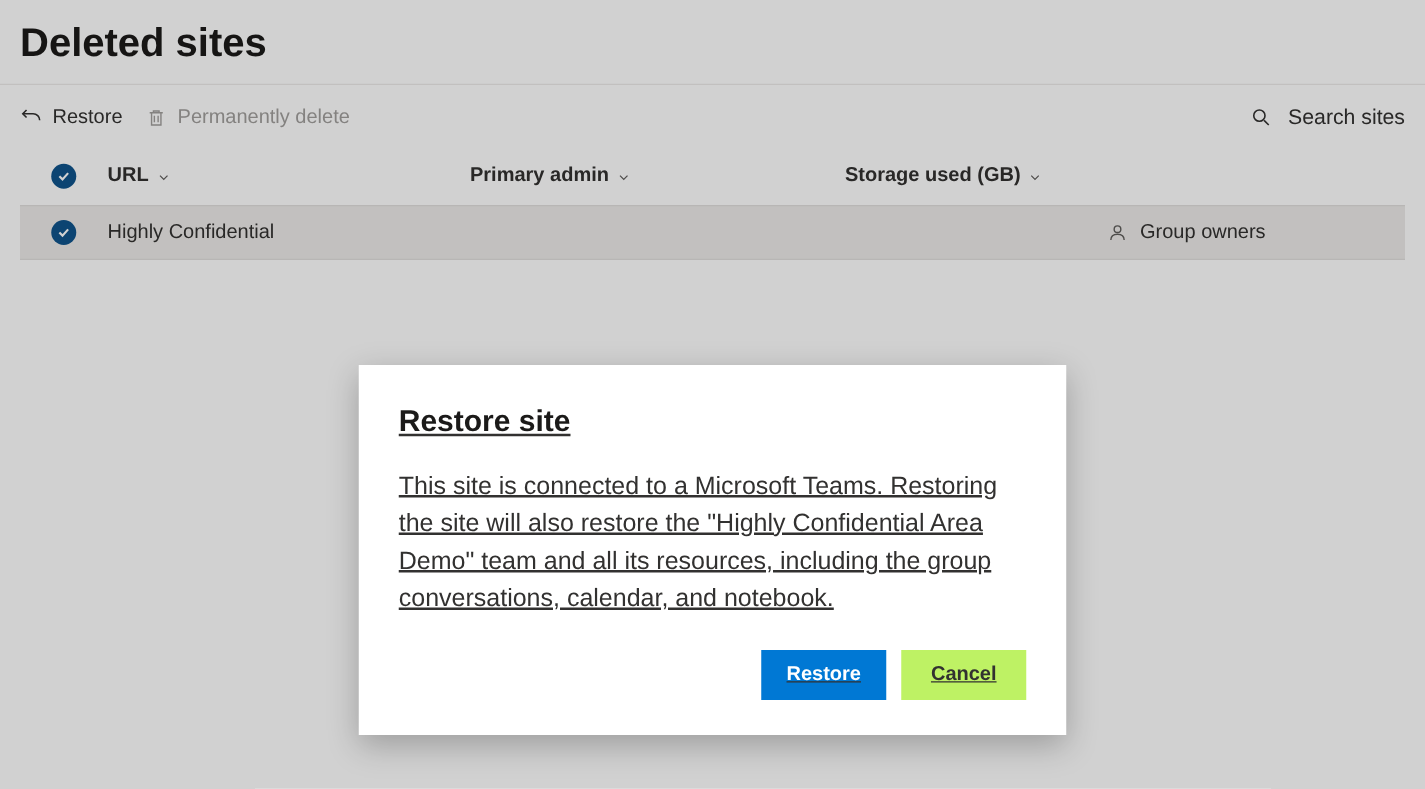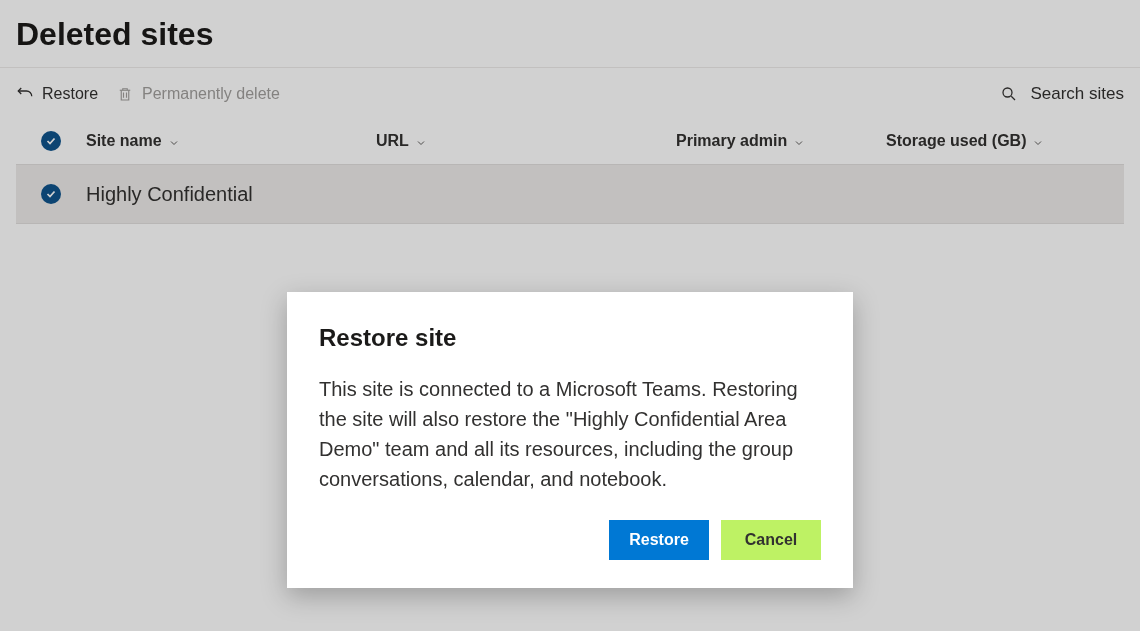--- a/index.html
+++ b/index.html
@@ -84,25 +84,25 @@
     .tbl-header .col {
       display: inline-flex;
       align-items: center;
       gap: 6px;
       cursor: pointer;
     }
     .chev {
       width: 12px; height: 12px; display:inline-block;
     }
     .tbl-row {
-      height: 60px;
+      height: 44px;
       background: #edebe9;
       border-top: 1px solid #e1dfdd;
       border-bottom: 1px solid #e1dfdd;
-      font-size: 20px;
+      font-size: 16px;
     }
     .check-cell {
       display: flex;
       align-items: center;
       justify-content: center;
     }
     .check-circle {
       width: 20px; height: 20px;
       border-radius: 50%;
       background: #0f548c;
@@ -121,20 +121,21 @@
       display: flex;
       align-items: flex-start;
       justify-content: center;
     }
     .dialog {
       margin-top: 292px;
       width: 566px;
       background: #fff;
       box-shadow: 0 8px 24px rgba(0,0,0,0.25);
       padding: 32px 32px 28px 32px;
+      text-decoration: underline;
     }
     .dialog h2 {
       font-size: 24px;
       font-weight: 700;
       margin-bottom: 22px;
       color: #1b1a19;
     }
     .dialog p {
       font-size: 20px;
       line-height: 1.5;
@@ -205,28 +206,20 @@
 
   <div class="tbl-header">
     <div class="check-cell">
       <span class="check-circle">
         <svg viewBox="0 0 24 24" width="12" height="12" fill="none" stroke="#fff" stroke-width="3.5">
             <path d="M5 12 L10 17 L19 7"></path>
           </svg>
       </span>
     </div>
     <div class="col">
-      <span>Site name</span>
-      <span class="chev">
-        <svg viewBox="0 0 24 24" width="12" height="12" fill="none" stroke="#605e5c" stroke-width="2">
-            <path d="M6 9 L12 15 L18 9"></path>
-          </svg>
-      </span>
-    </div>
-    <div class="col">
       <span>URL</span>
       <span class="chev">
         <svg viewBox="0 0 24 24" width="12" height="12" fill="none" stroke="#605e5c" stroke-width="2">
             <path d="M6 9 L12 15 L18 9"></path>
           </svg>
       </span>
     </div>
     <div class="col">
       <span>Primary admin</span>
       <span class="chev">
@@ -249,20 +242,29 @@
     <div class="check-cell">
       <span class="check-circle">
         <svg viewBox="0 0 24 24" width="12" height="12" fill="none" stroke="#fff" stroke-width="3.5">
             <path d="M5 12 L10 17 L19 7"></path>
           </svg>
       </span>
     </div>
     <div>Highly Confidential</div>
     <div></div>
     <div></div>
+    <div class="admin-cell">
+      <span class="person-icn">
+        <svg viewBox="0 0 24 24" width="16" height="16" fill="none" stroke="#605e5c" stroke-width="1.7">
+          <circle cx="12" cy="8" r="4"></circle>
+            <path d="M4 21 C4 16 8 14 12 14 C16 14 20 16 20 21"></path>
+        </svg>
+      </span>
+      <span>Group owners</span>
+    </div>
   </div>
 </div>
 
 <div class="overlay">
   <div class="dialog">
     <h2>Restore site</h2>
     <p>This site is connected to a Microsoft Teams. Restoring the site will also restore the "Highly Confidential Area Demo" team and all its resources, including the group conversations, calendar, and notebook.</p>
     <div class="actions">
       <button class="btn btn-primary">Restore</button>
       <button class="btn btn-secondary">Cancel</button>

